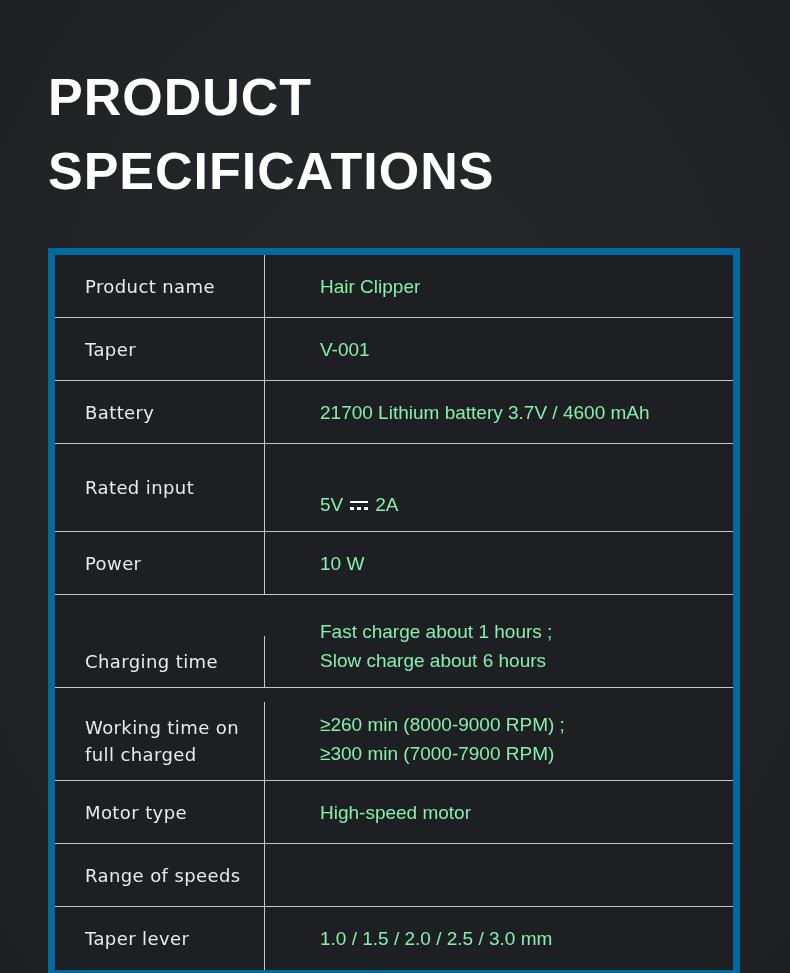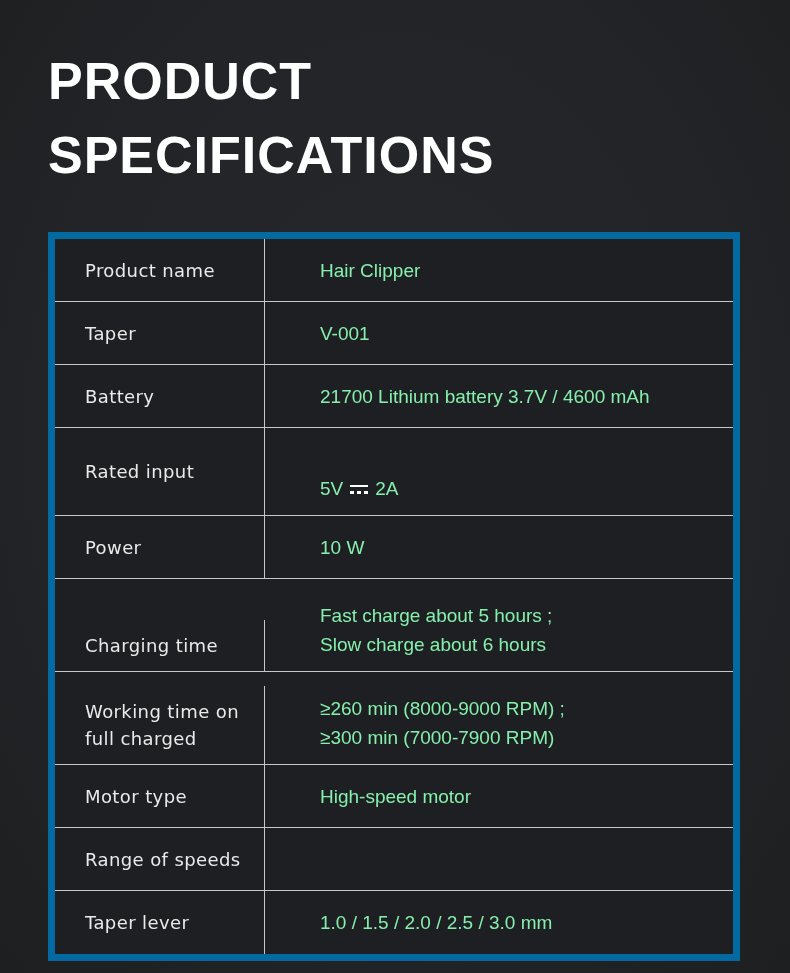--- a/index.html
+++ b/index.html
@@ -12,21 +12,21 @@
 
   body {
     background: radial-gradient(ellipse at 50% 45%, #26282b 0%, #222427 60%, #1d1f21 100%);
     font-family: "DejaVu Sans", "Liberation Sans", sans-serif;
     color: #ffffff;
   }
 
   .page {
     width: 790px;
     height: 973px;
-    padding: 44px 48px 0 48px;
+    padding: 60px 48px 0 48px;
   }
 
   
   .title {
     color: #ffffff;
     font-family: "Liberation Sans", sans-serif;
     font-weight: bold;
     font-size: 52px;
     line-height: 74px;
     letter-spacing: 1px;
@@ -147,21 +147,21 @@
 
     <div class="row">
       <div class="cell label">Power</div>
       <div class="cell value">10 W</div>
     </div>
 
     <div class="row tall">
       <div class="cell label">Charging time</div>
       <div class="cell value">
         <div>
-          <div>Fast charge about 5 hours ;</div>
+          <div>Fast charge about 1 hours ;</div>
           <div>Slow charge about 6 hours</div>
         </div>
       </div>
     </div>
 
     <div class="row tall">
       <div class="cell label">Working time on full charged</div>
       <div class="cell value">
         <div>
           <div>≥260 min (8000-9000 RPM) ;</div>

